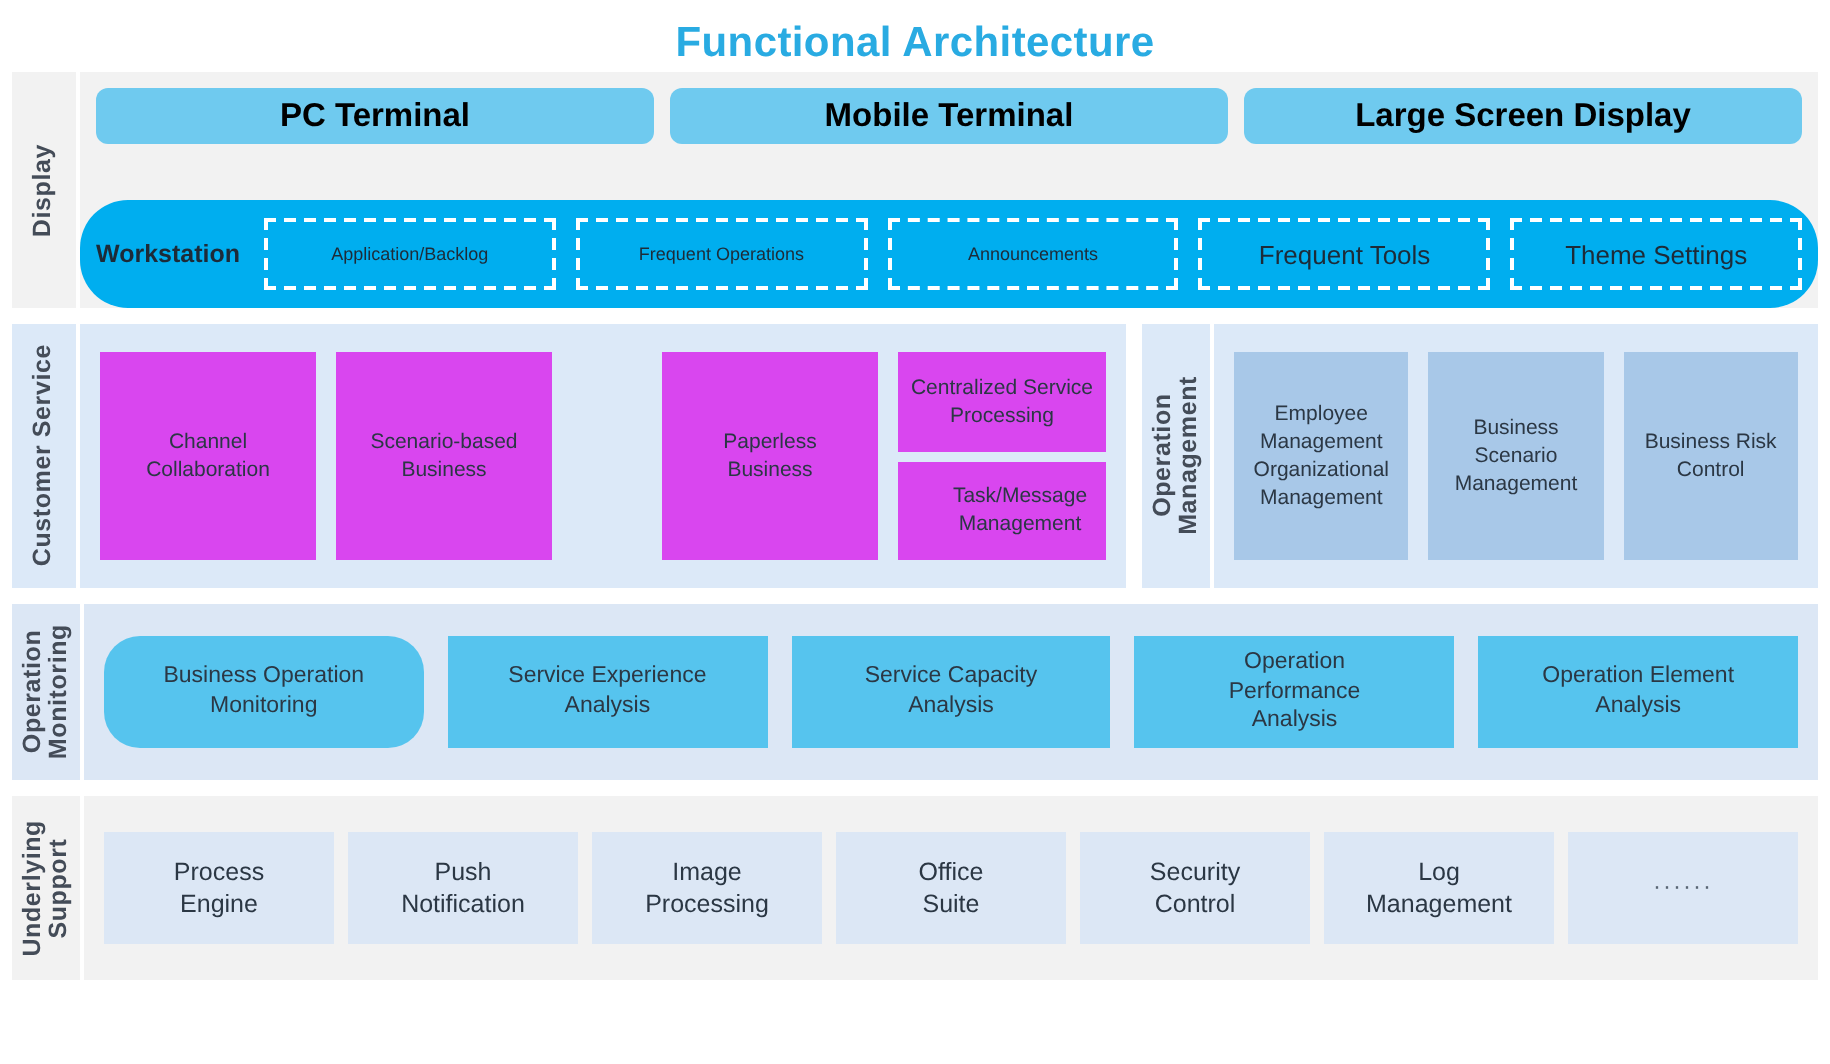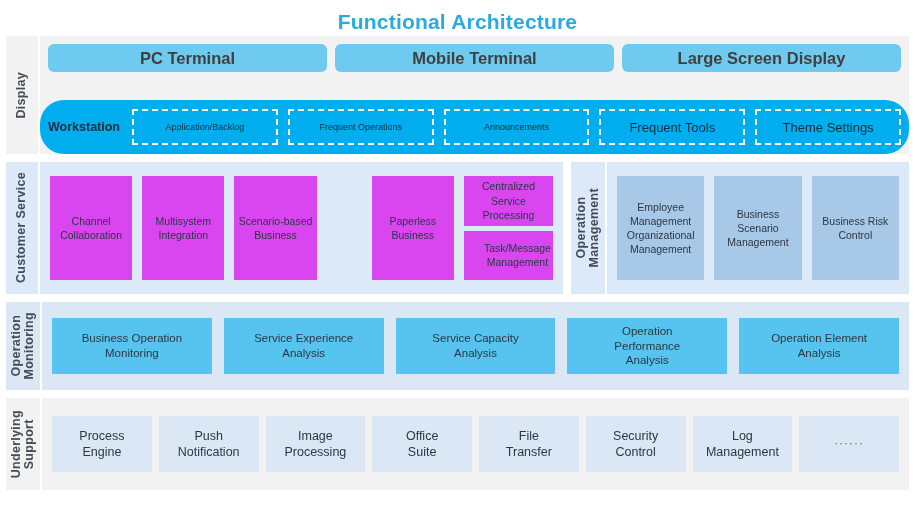--- a/index.html
+++ b/index.html
@@ -84,21 +84,21 @@
   }
   .terminal {
     flex: 1 1 0;
     background: #6FCAEF;
     border-radius: 6px;
     display: flex;
     align-items: center;
     justify-content: center;
     font-size: 16.5px;
     font-weight: bold;
-    color: #404040;
+    color: #000000;
     height: 28px;
   }
   .workstation-bar {
     margin-top: 8px;
     background: #00AEEF;
     height: 54px;
     display: flex;
     align-items: center;
     padding: 0 8px;
     gap: 10px;
@@ -281,22 +281,20 @@
 
   <div class="mid-row">
 
     <div class="band cs-band">
       <div class="band-label">
         <span class="vert">Customer Service</span>
       </div>
       <div class="cs-boxes">
         <div class="cs-box" style="white-space: pre-line;">Channel
 Collaboration</div>
-        <div class="cs-box" style="white-space: pre-line;">Multisystem
-Integration</div>
         <div class="cs-box" style="white-space: pre-line;">Scenario-based
 Business</div>
         <div class="cs-box" style="white-space: pre-line; margin-left: 45px;">Paperless
 Business</div>
         <div class="cs-split">
           <div class="cs-box" style="white-space: pre-line;">Centralized Service
 Processing</div>
           <div class="cs-box" style="white-space: pre-line; padding-left: 20px;">Task/Message
 Management</div>
         </div>
@@ -322,21 +320,21 @@
     </div>
 
   </div>
 
   <div class="band mon-band">
     <div class="band-label">
       <span class="vert" style="white-space: pre-line;">Operation
 Monitoring</span>
     </div>
     <div class="mon-boxes">
-      <div class="mon-box" style="white-space: pre-line;">Business Operation
+      <div class="mon-box" style="white-space: pre-line; border-radius: 18px;">Business Operation
 Monitoring</div>
       <div class="mon-box" style="white-space: pre-line;">Service Experience
 Analysis</div>
       <div class="mon-box" style="white-space: pre-line;">Service Capacity
 Analysis</div>
       <div class="mon-box" style="white-space: pre-line;">Operation
 Performance
 Analysis</div>
       <div class="mon-box" style="white-space: pre-line;">Operation Element
 Analysis</div>
@@ -350,22 +348,20 @@
     </div>
     <div class="sup-boxes">
       <div class="sup-box" style="white-space: pre-line;">Process
 Engine</div>
       <div class="sup-box" style="white-space: pre-line;">Push
 Notification</div>
       <div class="sup-box" style="white-space: pre-line;">Image
 Processing</div>
       <div class="sup-box" style="white-space: pre-line;">Office
 Suite</div>
-      <div class="sup-box" style="white-space: pre-line;">File
-Transfer</div>
       <div class="sup-box" style="white-space: pre-line;">Security
 Control</div>
       <div class="sup-box" style="white-space: pre-line;">Log
 Management</div>
       <div class="sup-box dots">······</div>
     </div>
   </div>
 
 </div>
 

